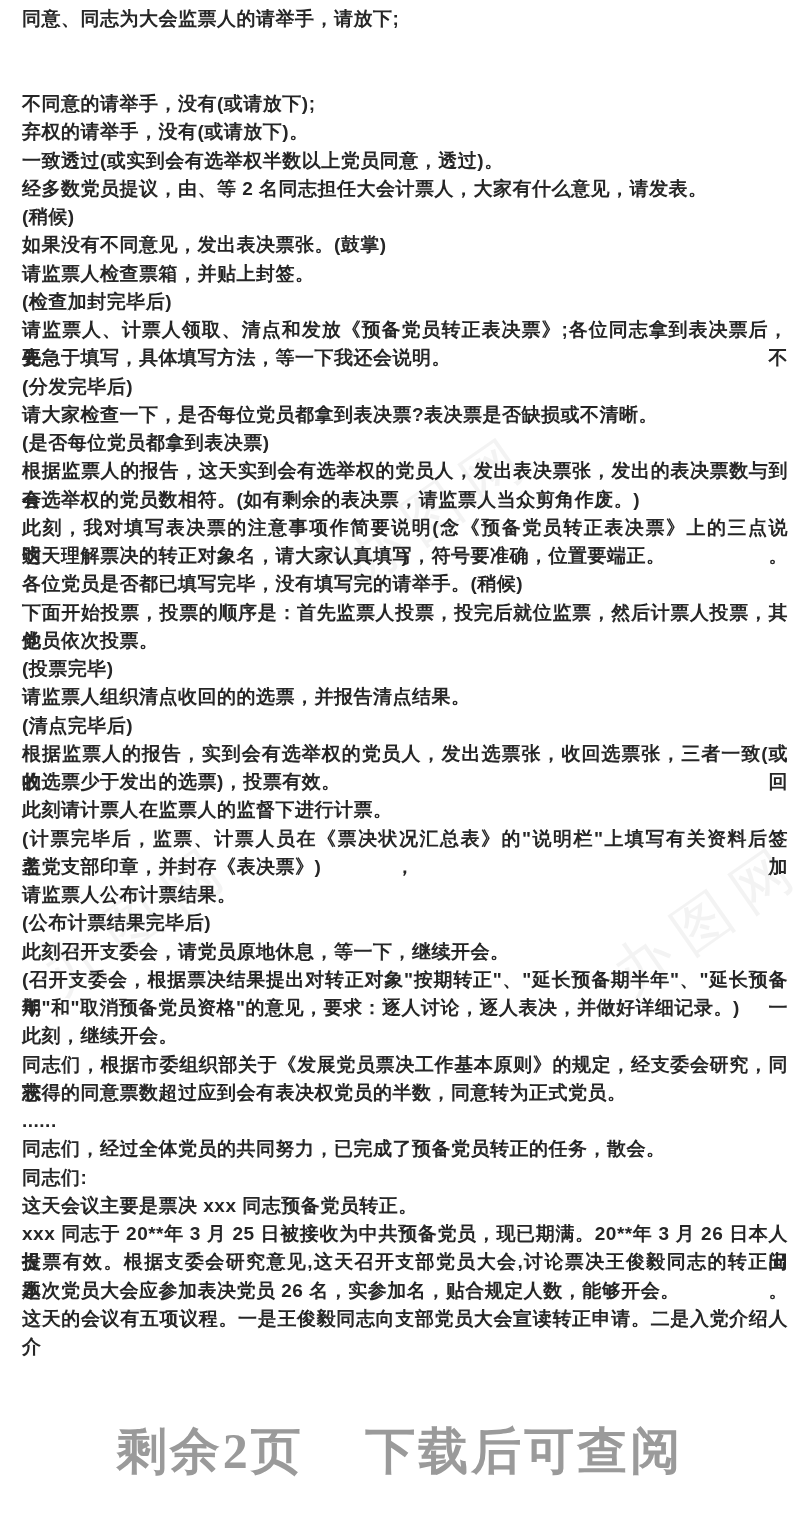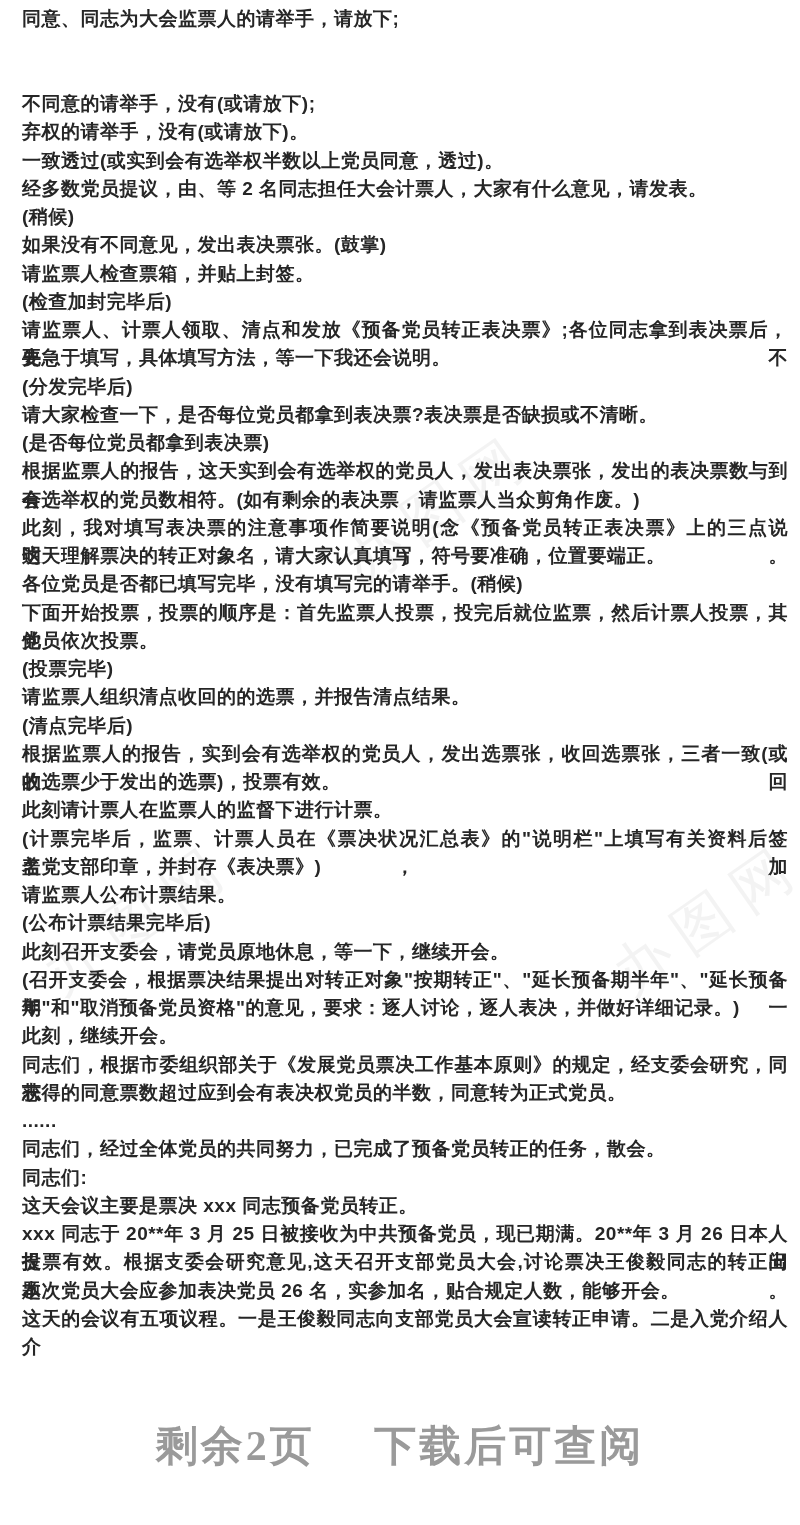--- a/index.html
+++ b/index.html
@@ -46,21 +46,21 @@
     white-space: nowrap;
   }
   #footer-note {
     position: absolute;
     top: 1418px;
     left: 0;
     width: 100%;
     text-align: center;
     font-family: "Liberation Serif", "DejaVu Serif", serif;
     font-weight: bold;
-    font-size: 42px;
+    font-size: 50px;
     color: #9a9a9a;
     letter-spacing: 3px;
   }
   #footer-note .seg + .seg {
     margin-left: 46px;
   }
 </style>
 </head>
 <body>
 

